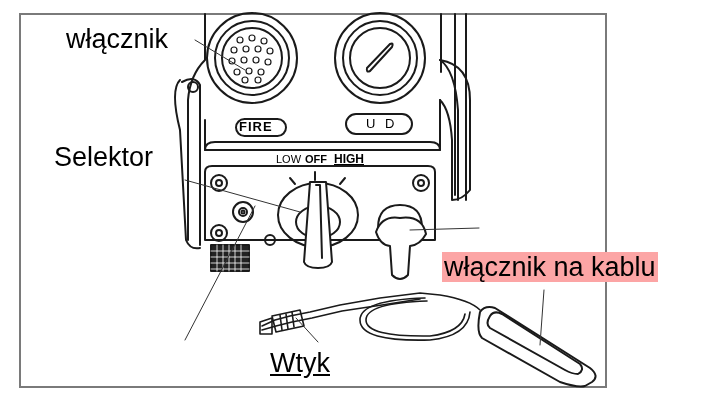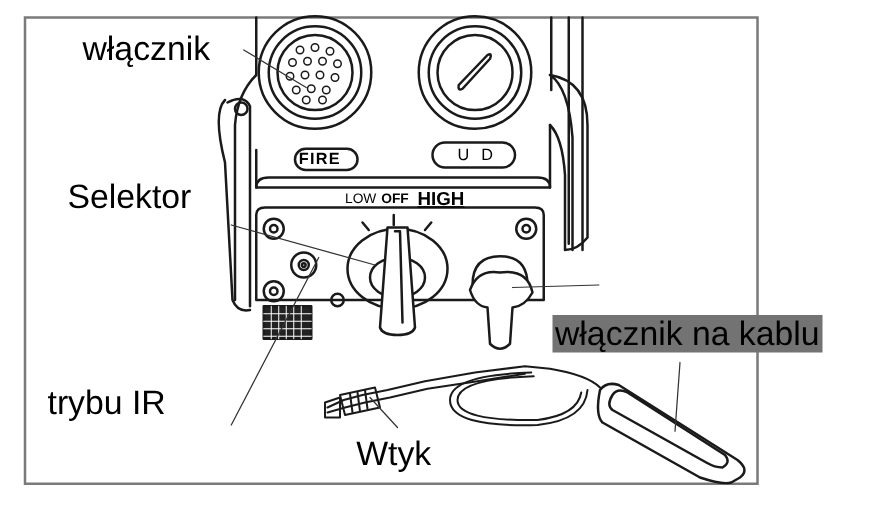--- a/index.html
+++ b/index.html
@@ -1,20 +1,20 @@
 <!DOCTYPE html>
 <html><head>
   <meta charset="utf-8">
   <style>
     html, body { margin: 0; padding: 0; background: #ffffff; }
     body { width: 712px; height: 410px; position: relative; overflow: hidden; font-family: "Liberation Sans", sans-serif; }
     #frame { position: absolute; left: 19px; top: 13px; width: 588px; height: 375px; border: 2px solid #7a7a7a; box-sizing: border-box; }
     #art { position: absolute; left: 0; top: 0; }
     .label { position: absolute; color: #000; font-size: 27px; line-height: 31px; white-space: nowrap; background: transparent; }
-    .lbl-bg { background: #737373; padding: 0 2px; }
+    .lbl-bg { background: #fca5a5; padding: 0 2px; }
   </style>
 </head>
 <body>
 
 <div id="frame"></div>
 
 <svg id="art" width="712" height="410" viewBox="0 0 712 410" fill="none" stroke="#1a1a1a" stroke-width="2" stroke-linejoin="round" stroke-linecap="round">
 
   <g>
     <path d="M441 14 L441 72 M455 14 L455 195 M466 14 L466 200"></path>
@@ -122,33 +122,32 @@
     <path d="M318 342 L296 318"></path>
     <path d="M544 290 L540 345"></path>
     <path d="M479 228 L410 230"></path>
   </g>
 </svg>
 
 <div class="label" style="left:239px;top:117px;font-size:13px;font-weight:bold;line-height:20px;letter-spacing:1px;">FIRE</div>
 <div class="label" style="left:366px;top:114px;font-size:13px;font-weight:normal;line-height:20px;letter-spacing:3px;">U D</div>
 <div class="label" style="left:276px;top:153px;font-size:11px;font-weight:normal;line-height:13px;">LOW</div>
 <div class="label" style="left:305px;top:153px;font-size:11px;font-weight:bold;line-height:13px;">OFF</div>
-<div class="label" style="left:334px;top:153px;font-size:15px;font-weight:bold;line-height:13px;text-decoration:underline;">HIGH</div>
+<div class="label" style="left:334px;top:153px;font-size:12px;font-weight:bold;line-height:13px;text-decoration:underline;">HIGH</div>
 
 <div class="label" style="left:66px;top:24px;">
   <span>włącznik</span>
 </div>
 
 <div class="label" style="left:54px;top:142px;">
   <div>Selektor</div>
 </div>
 
 <div class="label" style="left:38px;top:307px;">
-  <div>trybu IR</div>
 </div>
 
-<div class="label" style="left:285px;top:348px;">
+<div class="label" style="left:270px;top:348px;text-decoration:underline;">
   <span>Wtyk</span>
 </div>
 
 <div class="label" style="left:442px;top:252px;">
   <span class="lbl-bg">włącznik na kablu</span>
 </div>
 
 </body></html>

